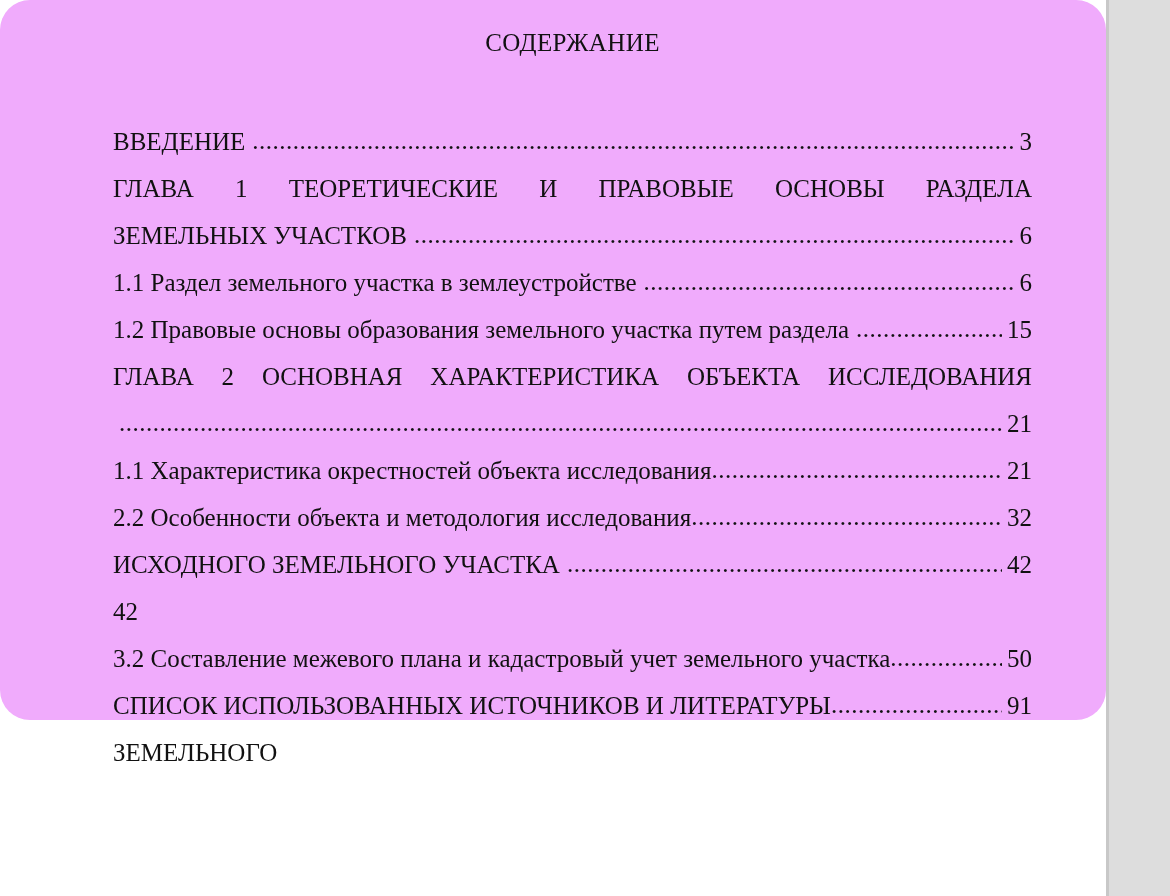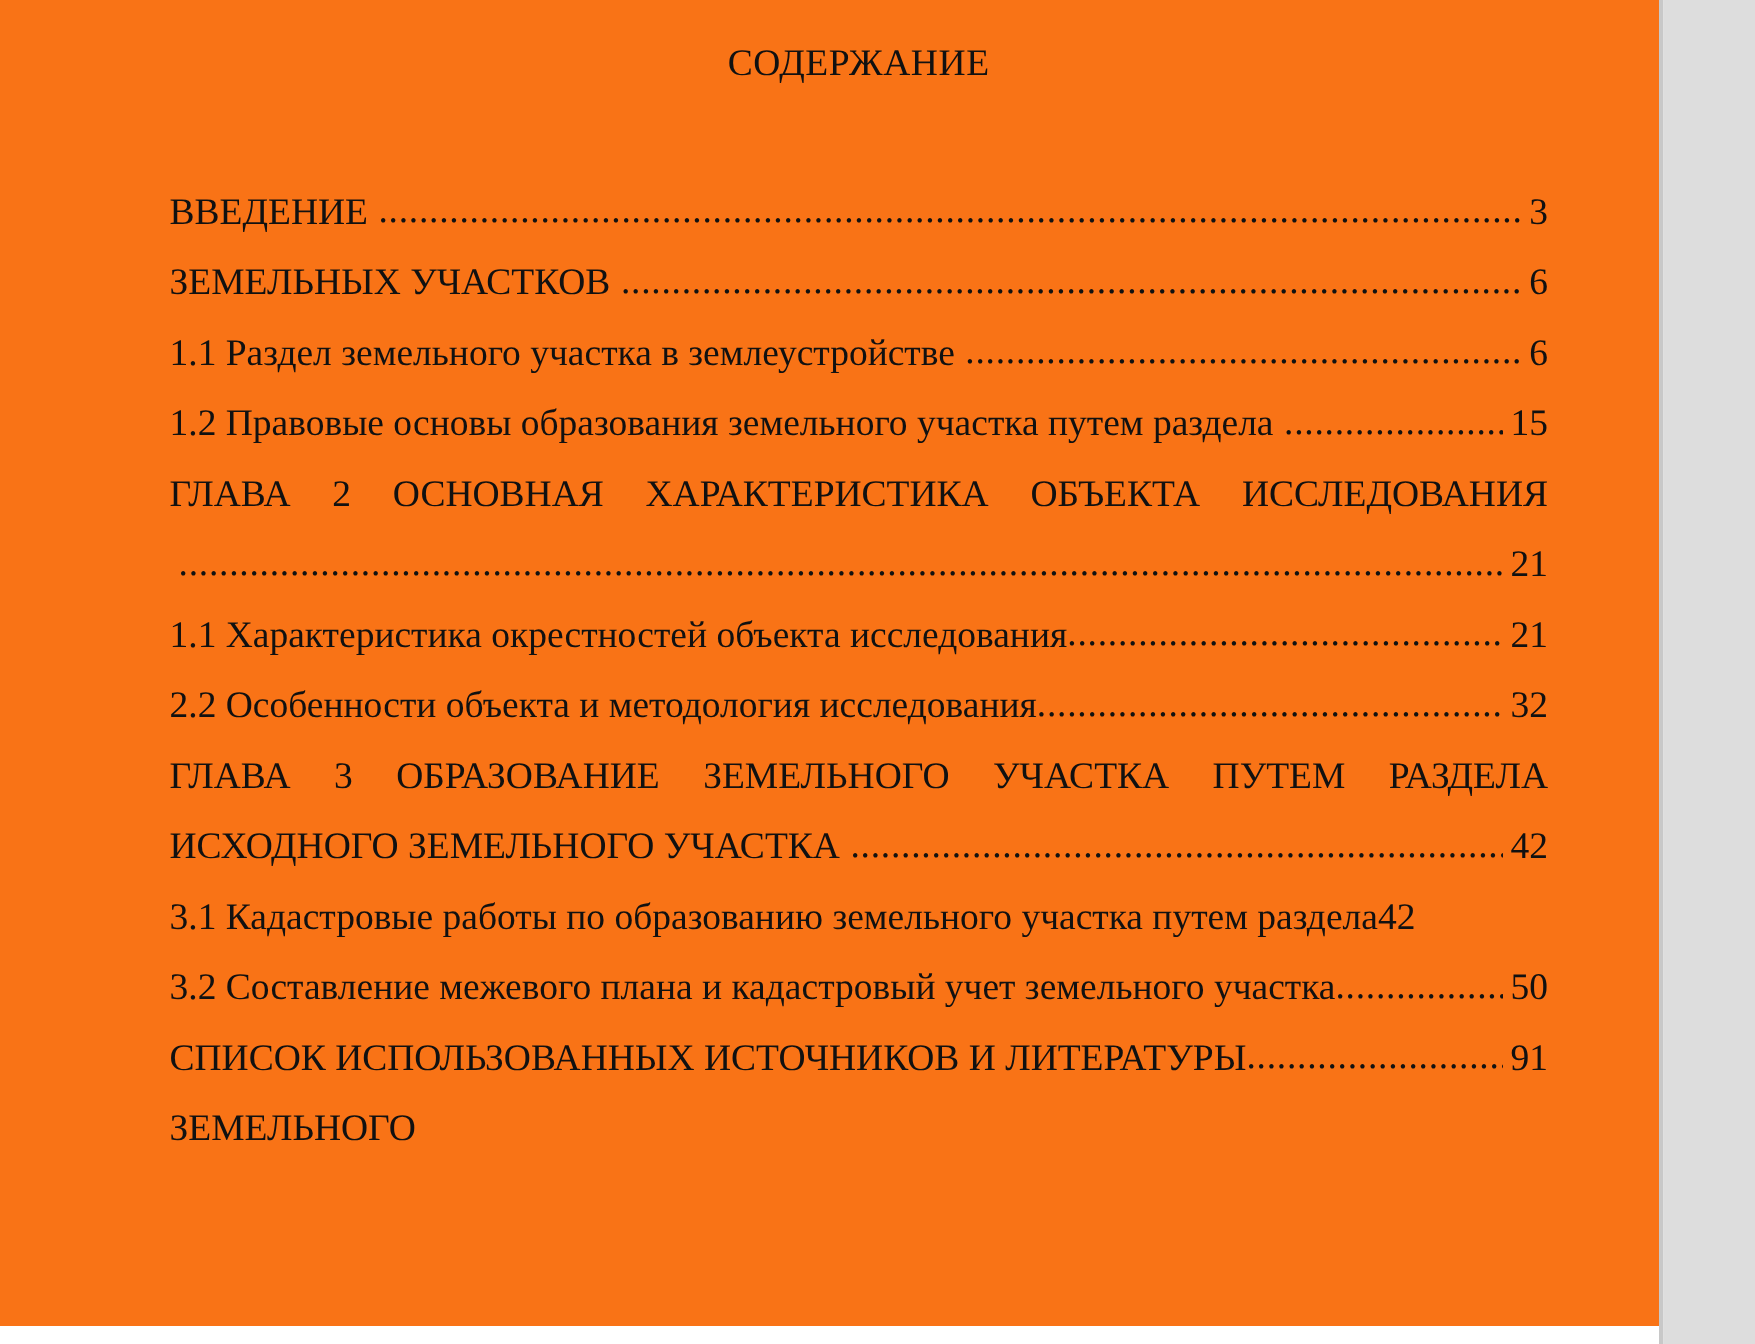--- a/index.html
+++ b/index.html
@@ -20,23 +20,24 @@
     height: 896px;
     background: #ffffff;
   }
 
   
   #page {
     position: absolute;
     left: 0;
     top: 0;
     width: 1106px;
-    height: 884px;
-    background: #f97316;
+    height: 720px;
+    background: #f0abfc;
     box-sizing: border-box;
+    border-radius: 30px;
   }
 
   
   #page-edge {
     position: absolute;
     left: 1106px;
     top: 0;
     width: 3px;
     height: 896px;
     background: #c8c8c8;
@@ -148,20 +149,21 @@
     <div class="page-inner">
 
       <div class="toc-title">СОДЕРЖАНИЕ</div>
 
       <div class="toc-list" id="toc-list">
           <div class="toc-line">
             <span class="lbl">ВВЕДЕНИЕ</span>
             <span class="leader space-before"></span>
             <span class="pageno">3</span>
           </div>
+          <div class="toc-line justify"><span class="lbl">ГЛАВА 1 ТЕОРЕТИЧЕСКИЕ И ПРАВОВЫЕ ОСНОВЫ РАЗДЕЛА</span></div>
           <div class="toc-line">
             <span class="lbl">ЗЕМЕЛЬНЫХ УЧАСТКОВ</span>
             <span class="leader space-before"></span>
             <span class="pageno">6</span>
           </div>
           <div class="toc-line">
             <span class="lbl">1.1 Раздел земельного участка в землеустройстве</span>
             <span class="leader space-before"></span>
             <span class="pageno">6</span>
           </div>
@@ -179,28 +181,26 @@
           <div class="toc-line">
             <span class="lbl">1.1 Характеристика окрестностей объекта исследования</span>
             <span class="leader"></span>
             <span class="pageno">21</span>
           </div>
           <div class="toc-line">
             <span class="lbl">2.2 Особенности объекта и методология исследования</span>
             <span class="leader"></span>
             <span class="pageno">32</span>
           </div>
-          <div class="toc-line justify"><span class="lbl">ГЛАВА 3 ОБРАЗОВАНИЕ ЗЕМЕЛЬНОГО УЧАСТКА ПУТЕМ РАЗДЕЛА</span></div>
           <div class="toc-line">
             <span class="lbl">ИСХОДНОГО ЗЕМЕЛЬНОГО УЧАСТКА</span>
             <span class="leader space-before"></span>
             <span class="pageno">42</span>
           </div>
           <div class="toc-line">
-            <span class="lbl">3.1 Кадастровые работы по образованию земельного участка путем раздела</span>
             <span class="pageno tight">42</span>
           </div>
           <div class="toc-line">
             <span class="lbl">3.2 Составление межевого плана и кадастровый учет земельного участка</span>
             <span class="leader"></span>
             <span class="pageno">50</span>
           </div>
           <div class="toc-line">
             <span class="lbl">СПИСОК ИСПОЛЬЗОВАННЫХ ИСТОЧНИКОВ И ЛИТЕРАТУРЫ</span>
             <span class="leader"></span>

